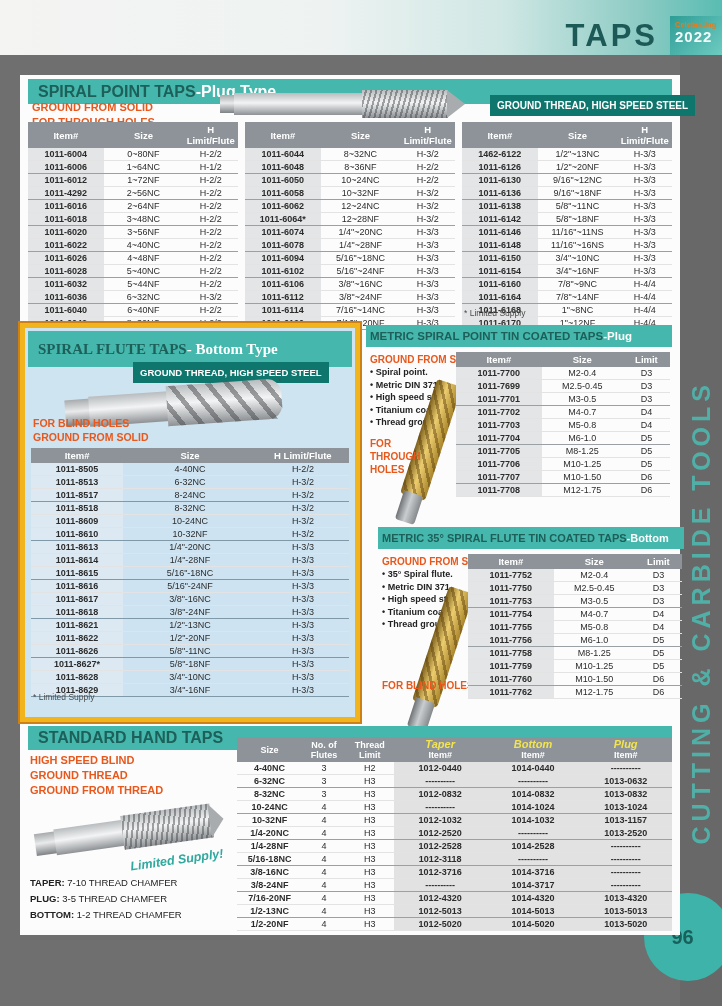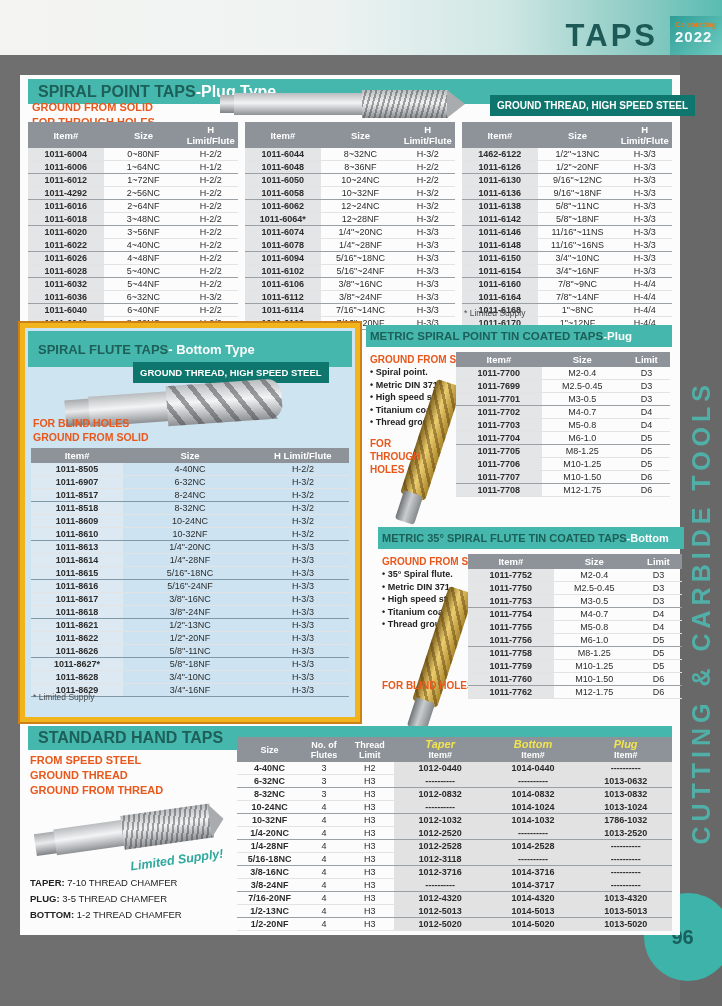--- a/index.html
+++ b/index.html
@@ -52,21 +52,21 @@
   .sec1-badge { position:absolute; left:470px; top:20px; }
   .sec1-tables { position:absolute; left:8px; top:47px; width:644px; display:flex; gap:7px; }
   .sec1-tables table { flex:1; }
   .sec1-tables td:first-child { background:#e4e5e6; }
   .sec1-tables tr:nth-child(2n) td { border-bottom:1px solid #9aa0a4; }
   .sec1-footnote { position:absolute; left:444px; top:233px; }
 
   
   .highlight-box { position:absolute; left:0px; top:248px; width:340px; height:399px;
     border:5px solid #f2b41c; outline:2px solid #cd8015; background:#cfe4f1; }
-  .sec2-header { margin:3px; height:36px; font-size:13px; }
+  .sec2-header { margin:3px; height:36px; font-size:15px;font-family:Liberation Serif, serif; }
   .sec2-badge-wrap { position:absolute; left:108px; top:34px; }
   .sec2-badge-wrap .steel-badge { font-size:9.5px; }
   .tap-spiral { position:absolute; left:40px; top:52px; width:240px; height:52px; transform:rotate(-4deg); }
   .sec2-notes { position:absolute; left:8px; top:88px; font-size:10.5px; line-height:14px; }
   .sec2-table-wrap { position:absolute; left:6px; top:120px; width:318px; }
   .sec2-table-wrap td { background:#cde3f1; border-bottom:1px solid #b6cede; }
   .sec2-table-wrap td:first-child { background:#dde9f2; }
   .sec2-table-wrap tr:nth-child(3n) td { border-bottom:1px solid #7f99a9; }
   .sec2-footnote { position:absolute; left:8px; top:364px; }
 
@@ -456,21 +456,21 @@
           <th>H Limit/Flute</th>
         </tr>
           </thead>
         <tbody data-table="sections.spiral_flute.rows">
             <tr>
               <td>1011-8505</td>
               <td>4-40NC</td>
               <td>H-2/2</td>
             </tr>
             <tr>
-              <td>1011-6907</td>
+              <td>1011-8513</td>
               <td>6-32NC</td>
               <td>H-3/2</td>
             </tr>
             <tr>
               <td>1011-8517</td>
               <td>8-24NC</td>
               <td>H-3/2</td>
             </tr>
             <tr>
               <td>1011-8518</td>
@@ -726,21 +726,21 @@
             </tr>
           </tbody>
       </table>
     </div>
   </div>
 
   <div class="sec-header sec5-header">
     <span class="dark">STANDARD HAND TAPS</span>
   </div>
   <div class="orange-note sec5-notes">
-      <div>FROM SPEED STEEL</div>
+      <div>HIGH SPEED BLIND</div>
       <div>GROUND THREAD</div>
       <div>GROUND FROM THREAD</div>
     </div>
   <div class="tap-hand">
     <div class="tap-body">
       <div class="square-end" style="left:0;top:16px;width:22px;height:22px;"></div>
       <div class="shaft" style="left:20px;top:14px;width:70px;height:26px;"></div>
       <div class="threads" style="left:88px;top:10px;width:90px;height:34px;"></div>
       <div class="tip" style="left:176px;top:10px;border-top:17px solid transparent;border-bottom:17px solid transparent;border-left:14px solid #a9acae;"></div>
     </div>
@@ -821,21 +821,21 @@
             <td>----------</td>
             <td>1014-1024</td>
             <td>1013-1024</td>
           </tr>
           <tr>
             <td>10-32NF</td>
             <td>4</td>
             <td>H3</td>
             <td>1012-1032</td>
             <td>1014-1032</td>
-            <td>1786-1032</td>
+            <td>1013-1157</td>
           </tr>
           <tr>
             <td>1/4-20NC</td>
             <td>4</td>
             <td>H3</td>
             <td>1012-2520</td>
             <td>----------</td>
             <td>1013-2520</td>
           </tr>
           <tr>

